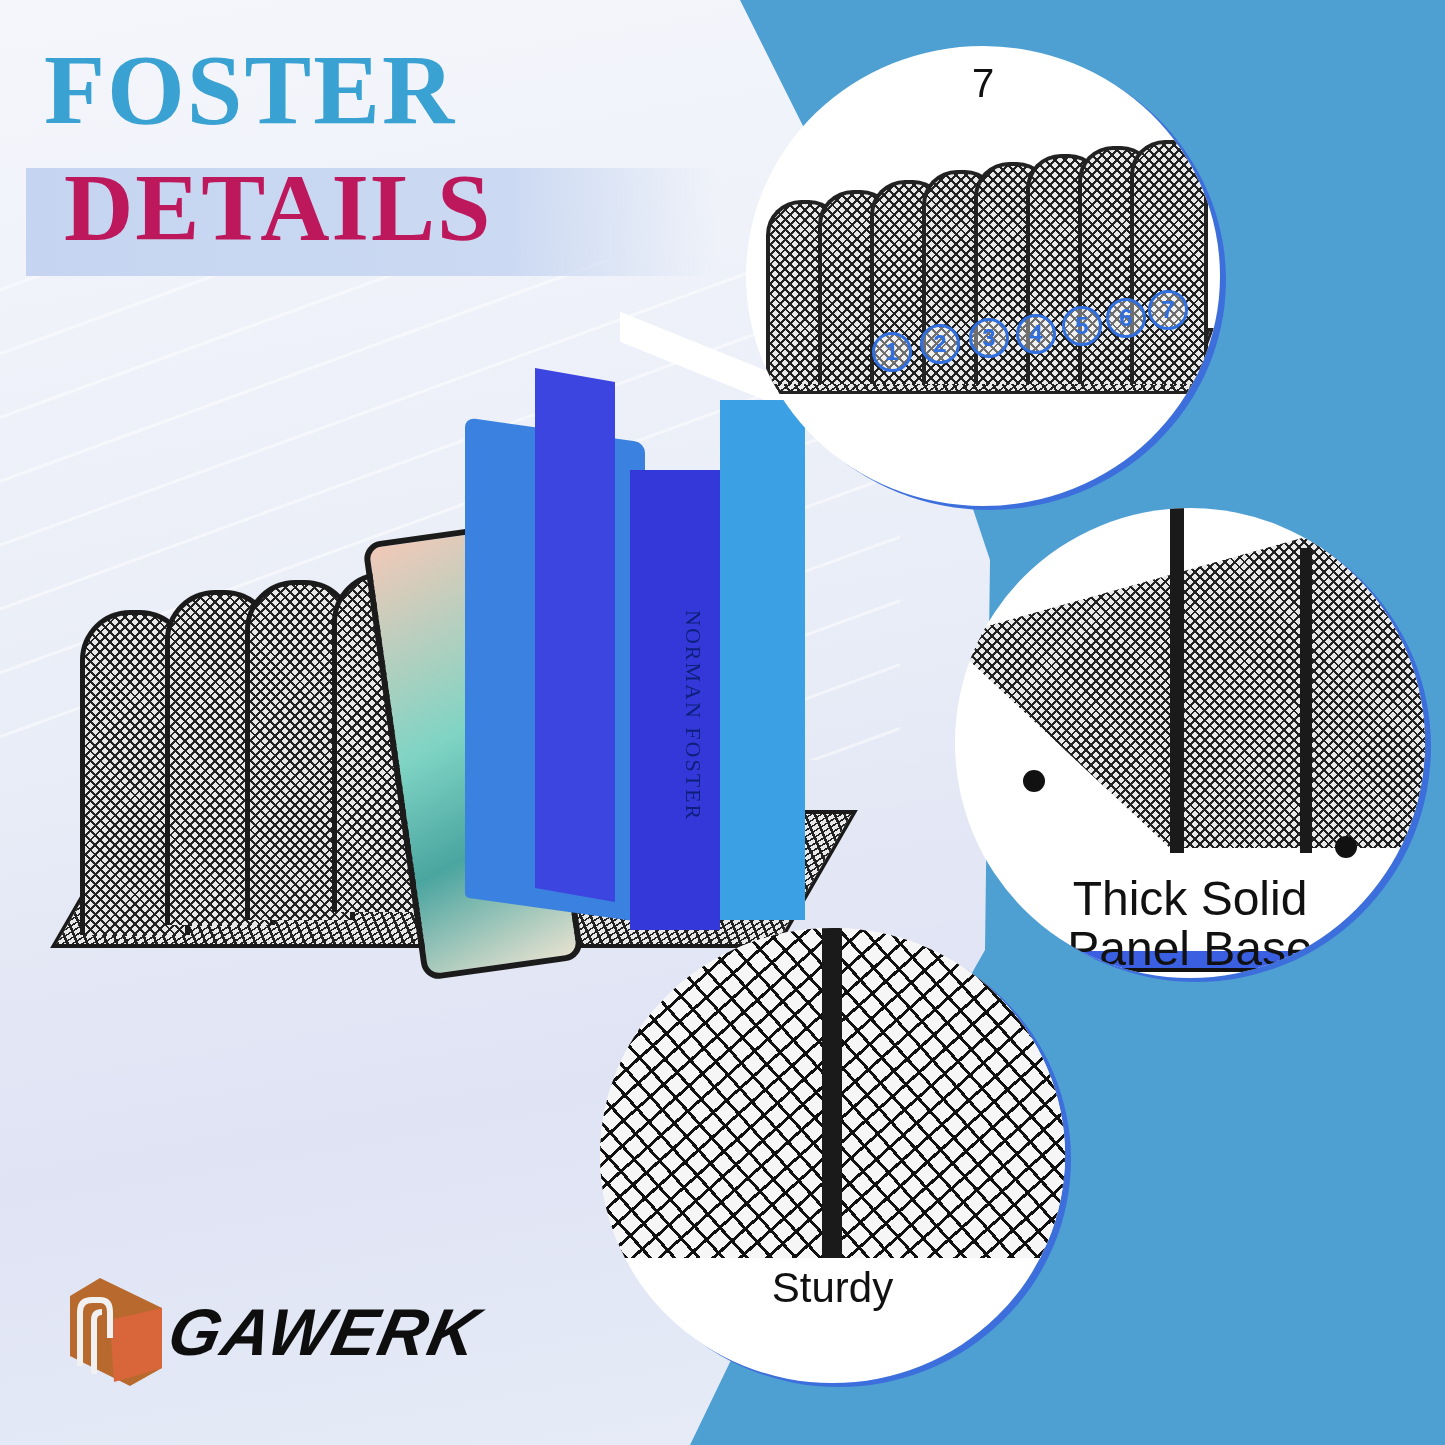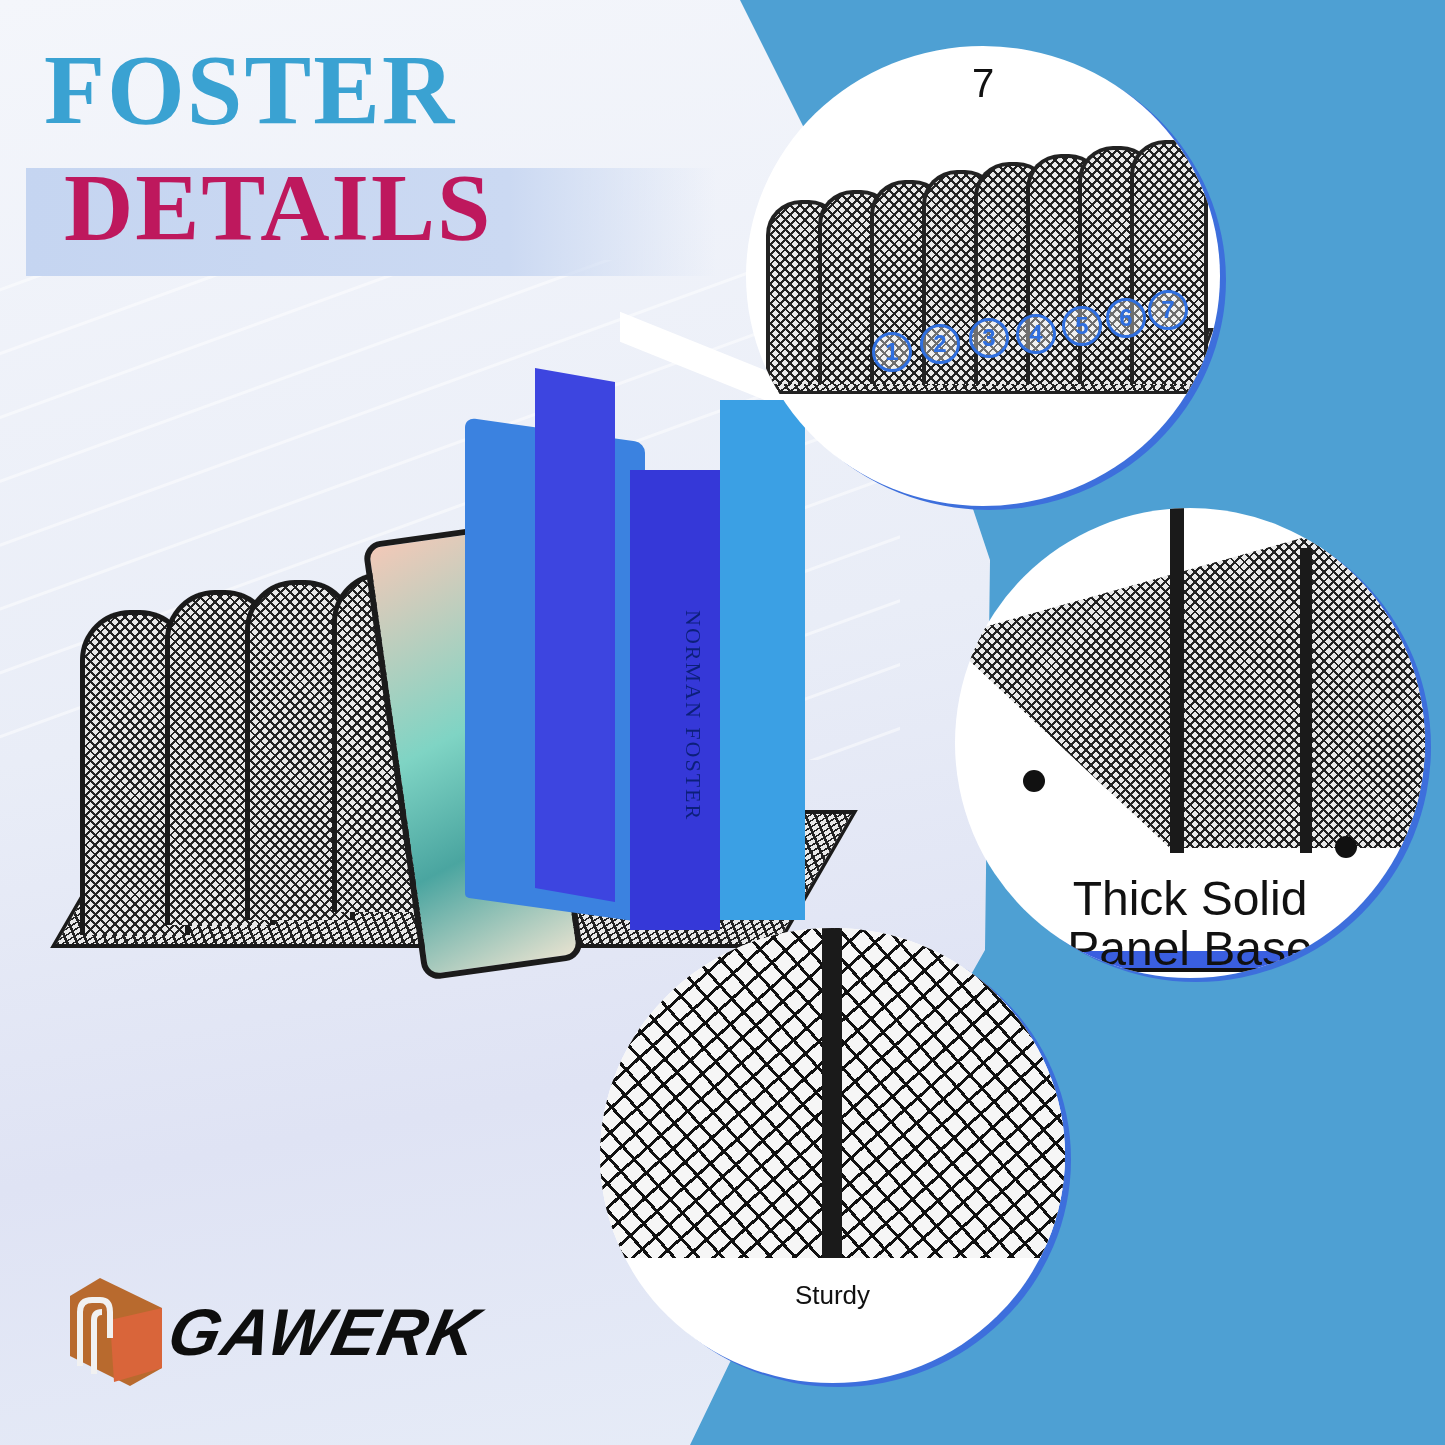--- a/index.html
+++ b/index.html
@@ -19,21 +19,21 @@
     font-size: 96px; letter-spacing: 2px; color: #be185d; font-weight: bold; line-height: 1; margin-left: 18px; }
 
   .circle { position: absolute; border-radius: 50%; background: #fff; overflow: hidden;
     box-shadow: 6px 4px 0 #3d6fdc; }
   .c1 { left: 746px; top: 46px; width: 474px; height: 460px; }
   .c2 { left: 955px; top: 508px; width: 470px; height: 470px; }
   .c3 { left: 600px; top: 928px; width: 465px; height: 455px; }
   .caption { position: absolute; width: 100%; text-align: center; color: #111; line-height: 1.05; }
   .c1 .caption { top: 16px; font-size: 40px; }
   .c2 .caption { top: 358px; font-size: 48px; margin-top: 8px; }
-  .c3 .caption { top: 354px; font-size: 26px; font-weight: 300; }
+  .c3 .caption { top: 338px; font-size: 42px; font-weight: 300; }
   .hl { background: linear-gradient(180deg, transparent 55%, #3a5fe0 55%, #3a5fe0 90%, transparent 90%); padding: 0 4px; text-decoration: underline; }
 
   
   .mesh { background-color: #e9e9e9;
     background-image:
       repeating-linear-gradient(45deg, #222 0 2px, transparent 2px 7px),
       repeating-linear-gradient(-45deg, #222 0 2px, transparent 2px 7px); }
   .mesh-big { background-color: #f6f6f6;
     background-image:
       repeating-linear-gradient(48deg, #111 0 3px, transparent 3px 18px),

